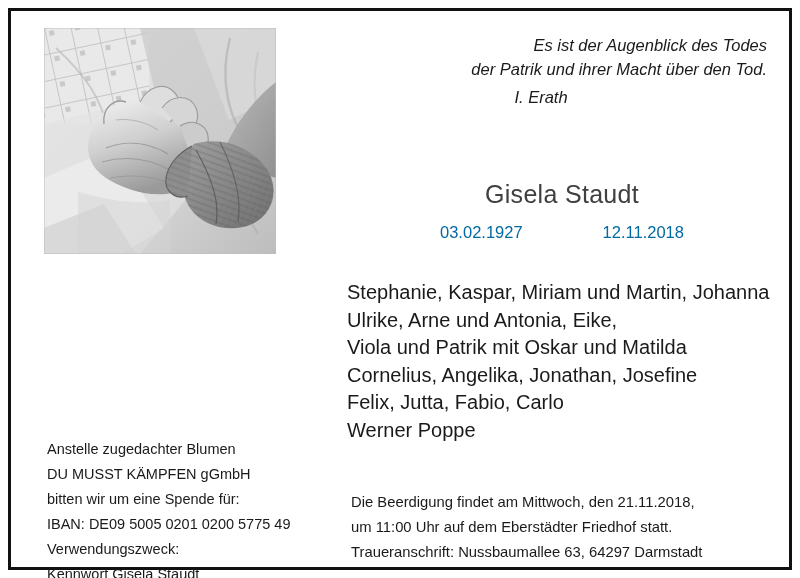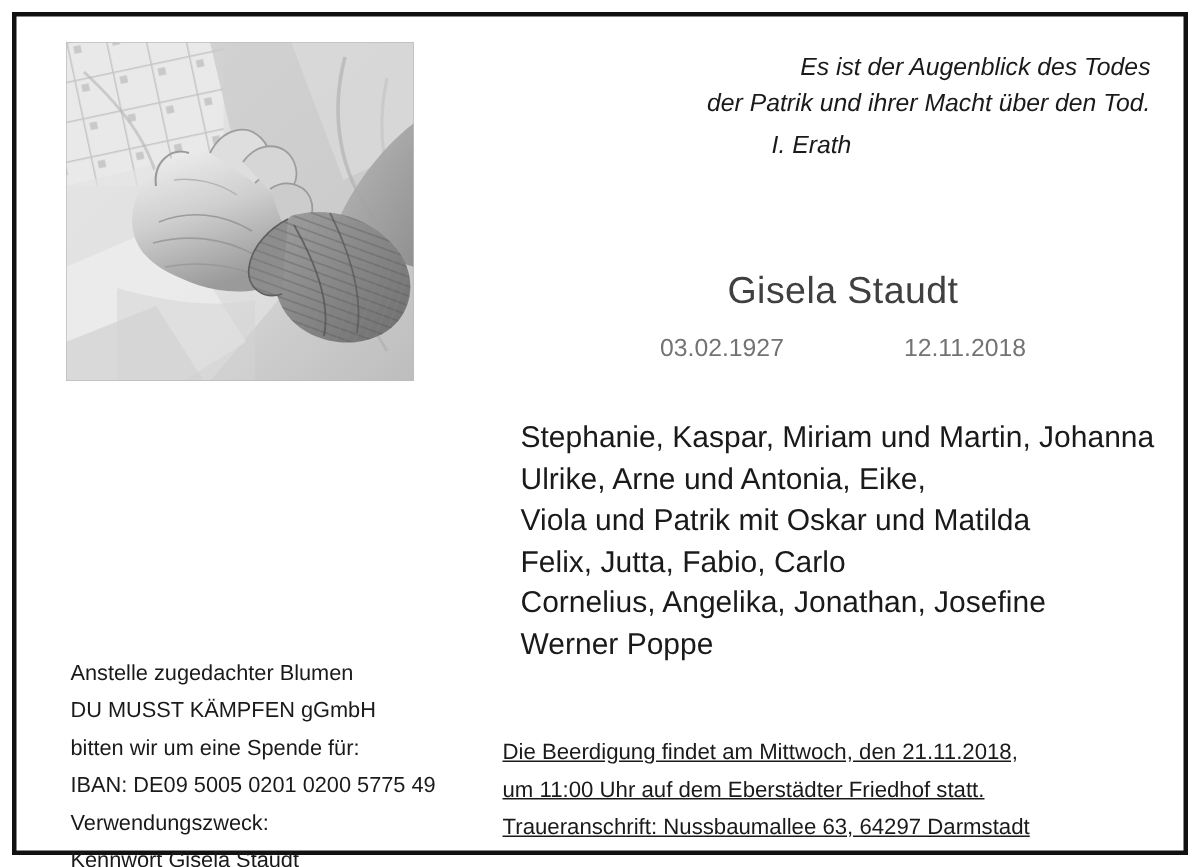--- a/index.html
+++ b/index.html
@@ -72,21 +72,21 @@
   }
   .dates {
     position: absolute;
     left: 336px;
     top: 212px;
     width: 430px;
     display: flex;
     justify-content: center;
     gap: 80px;
     font-size: 16.5px;
-    color: #737373;
+    color: #0369a1;
   }
 
   
   .survivors {
     position: absolute;
     left: 336px;
     top: 268px;
     width: 440px;
     font-size: 20px;
     line-height: 27.5px;
@@ -102,27 +102,26 @@
     width: 290px;
     font-size: 14.5px;
     line-height: 25px;
     color: #1a1a1a;
   }
   .donation .line { white-space: nowrap; }
 
   
   .funeral {
     position: absolute;
-    left: 324px;
+    left: 340px;
     top: 479px;
     width: 440px;
     font-size: 14.8px;
     line-height: 25px;
     color: #1a1a1a;
-    text-decoration: underline;
   }
   .funeral .line { white-space: nowrap; }
 </style>
 </head>
 <body>
 
 <div class="page">
   <div class="obituary-frame">
 
     <div class="photo">
@@ -213,22 +212,22 @@
 
     <div class="dates">
       <span>03.02.1927</span>
       <span>12.11.2018</span>
     </div>
 
     <div class="survivors">
       <div class="line">Stephanie, Kaspar, Miriam und Martin, Johanna</div>
       <div class="line">Ulrike, Arne und Antonia, Eike,</div>
       <div class="line">Viola und Patrik mit Oskar und Matilda</div>
+      <div class="line">Cornelius, Angelika, Jonathan, Josefine</div>
       <div class="line">Felix, Jutta, Fabio, Carlo</div>
-      <div class="line">Cornelius, Angelika, Jonathan, Josefine</div>
       <div class="line">Werner Poppe</div>
     </div>
 
     <div class="donation">
       <div class="line">Anstelle zugedachter Blumen</div>
       <div class="line">DU MUSST KÄMPFEN gGmbH</div>
       <div class="line">bitten wir um eine Spende für:</div>
       <div class="line">IBAN: DE09 5005 0201 0200 5775 49</div>
       <div class="line">Verwendungszweck:</div>
       <div class="line">Kennwort Gisela Staudt</div>

